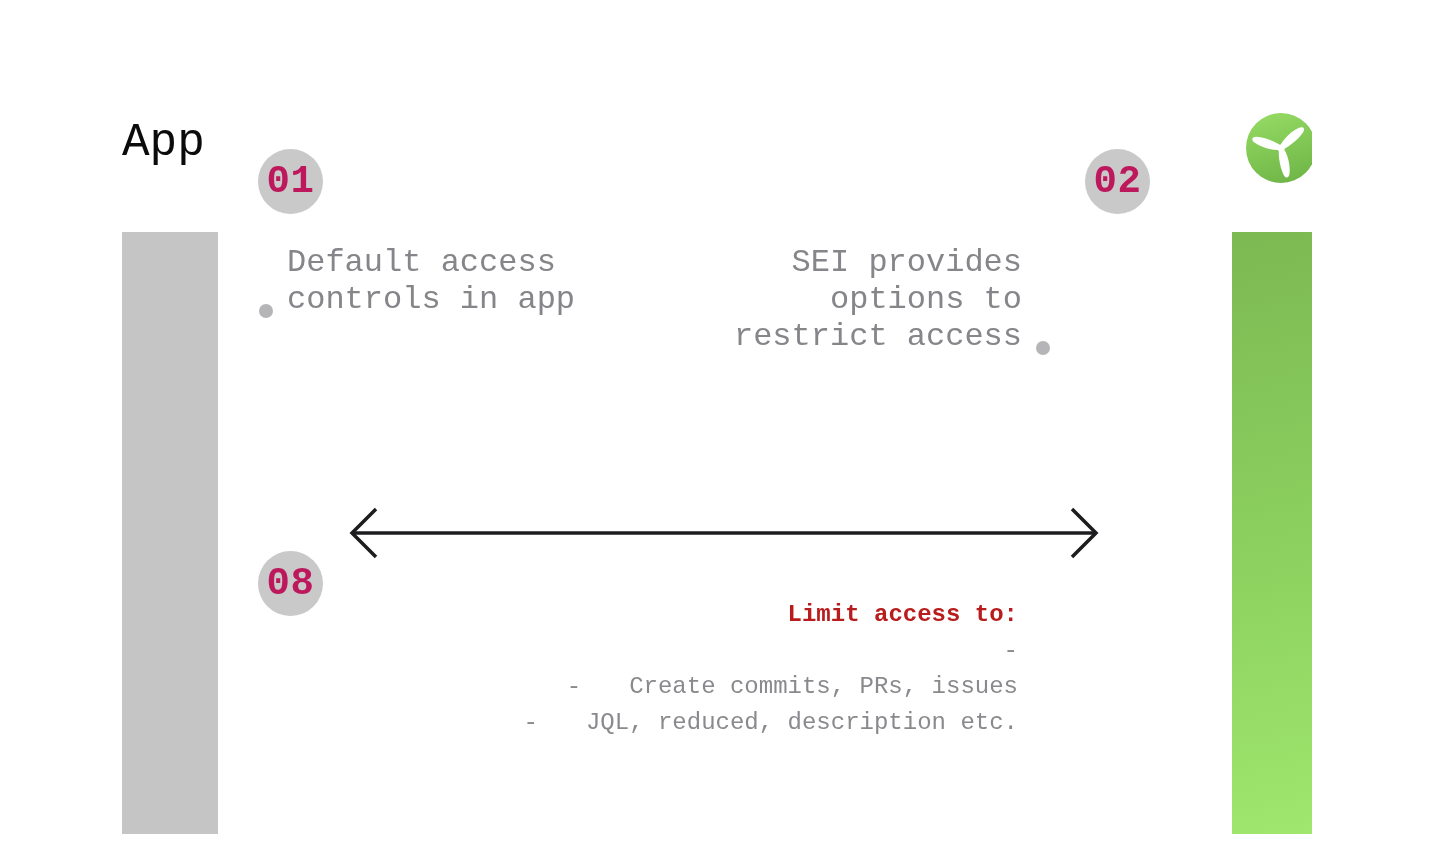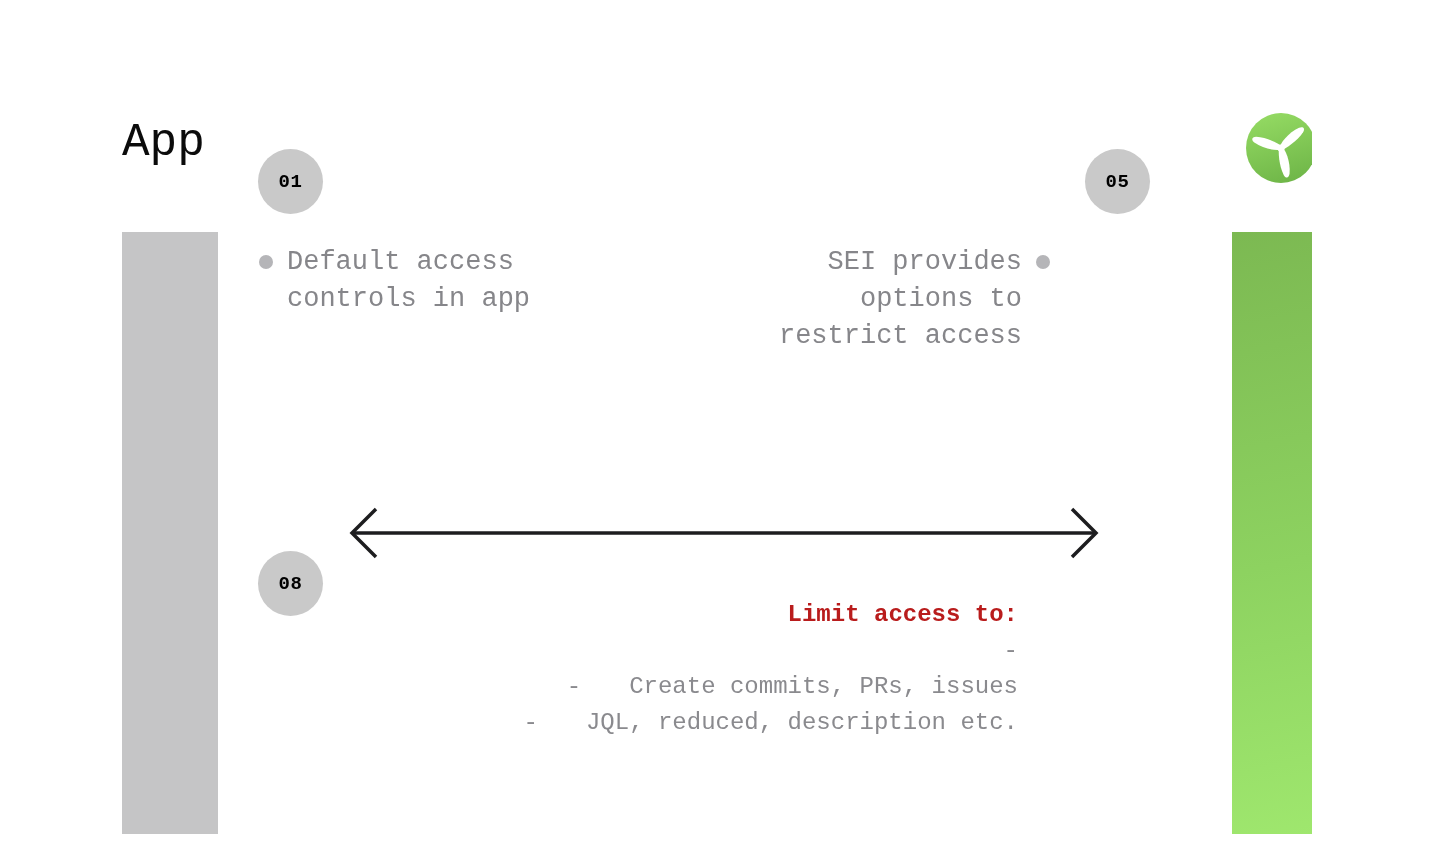--- a/index.html
+++ b/index.html
@@ -47,39 +47,40 @@
     width: 70px;
     height: 70px;
   }
 
   .step-circle {
     position: absolute;
     width: 65px;
     height: 65px;
     border-radius: 50%;
     background: #c9c9c9;
-    color: #000000;
-    font-size: 19px;
+    color: #be185d;
+    font-size: 39px;
     font-weight: bold;
     letter-spacing: 0.5px;
     display: flex;
     align-items: center;
     justify-content: center;
   }
   .step1 { left: 258px; top: 149px; }
   .step2 { left: 258px; top: 551px; }
   .step3 { left: 1085px; top: 149px; }
 
   .note {
     position: absolute;
     display: flex;
     gap: 14px;
-    font-size: 27px;
+    font-size: 32px;
     line-height: 37px;
     color: #86868a;
+    align-items: flex-end;
   }
   .note .dot {
     flex: none;
     width: 14px;
     height: 14px;
     border-radius: 50%;
     background: #b5b5b8;
     margin-top: 11px;
   }
   .note-text { white-space: pre-line; }
@@ -136,21 +137,21 @@
         <path d="M0,3 C-4.5,-2 -6.5,-16 -3,-27 C-1.5,-31 1.5,-31.5 3,-27 C5.5,-17 4,-4 1.2,3 Z" transform="translate(35,35) rotate(48)"></path>
         <path d="M0,3 C-4.5,-2 -6.5,-16 -3,-27 C-1.5,-31 1.5,-31.5 3,-27 C5.5,-17 4,-4 1.2,3 Z" transform="translate(35,35) rotate(168)"></path>
         <path d="M0,3 C-4.5,-2 -6.5,-16 -3,-27 C-1.5,-31 1.5,-31.5 3,-27 C5.5,-17 4,-4 1.2,3 Z" transform="translate(35,35) rotate(288)"></path>
         <circle cx="35" cy="35" r="3.6"></circle>
       </g>
     </svg>
   </div>
 
   <div class="step-circle step1">01</div>
   <div class="step-circle step2">08</div>
-  <div class="step-circle step3">05</div>
+  <div class="step-circle step3">02</div>
 
   <div class="note note1">
     <span class="dot"></span>
     <div class="note-text">Default access
 controls in app</div>
   </div>
 
 
   <div class="note note3">
     <div class="note-text">SEI provides

